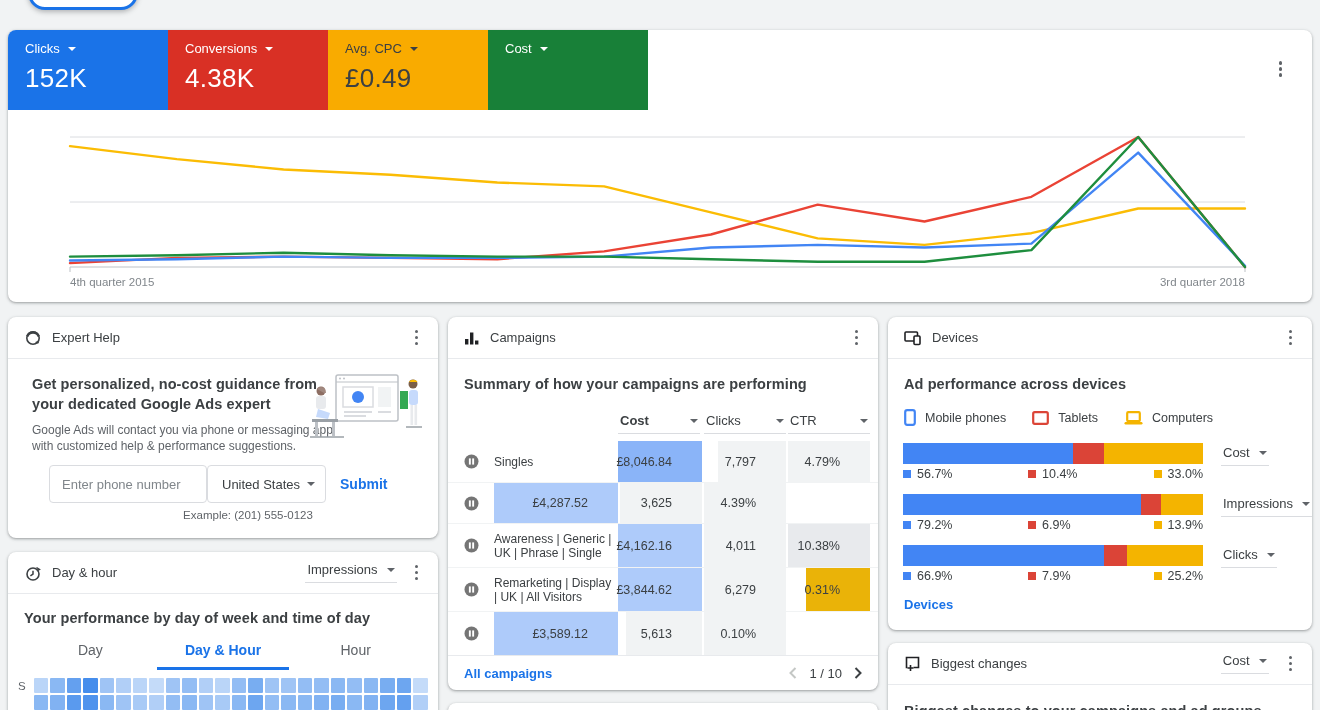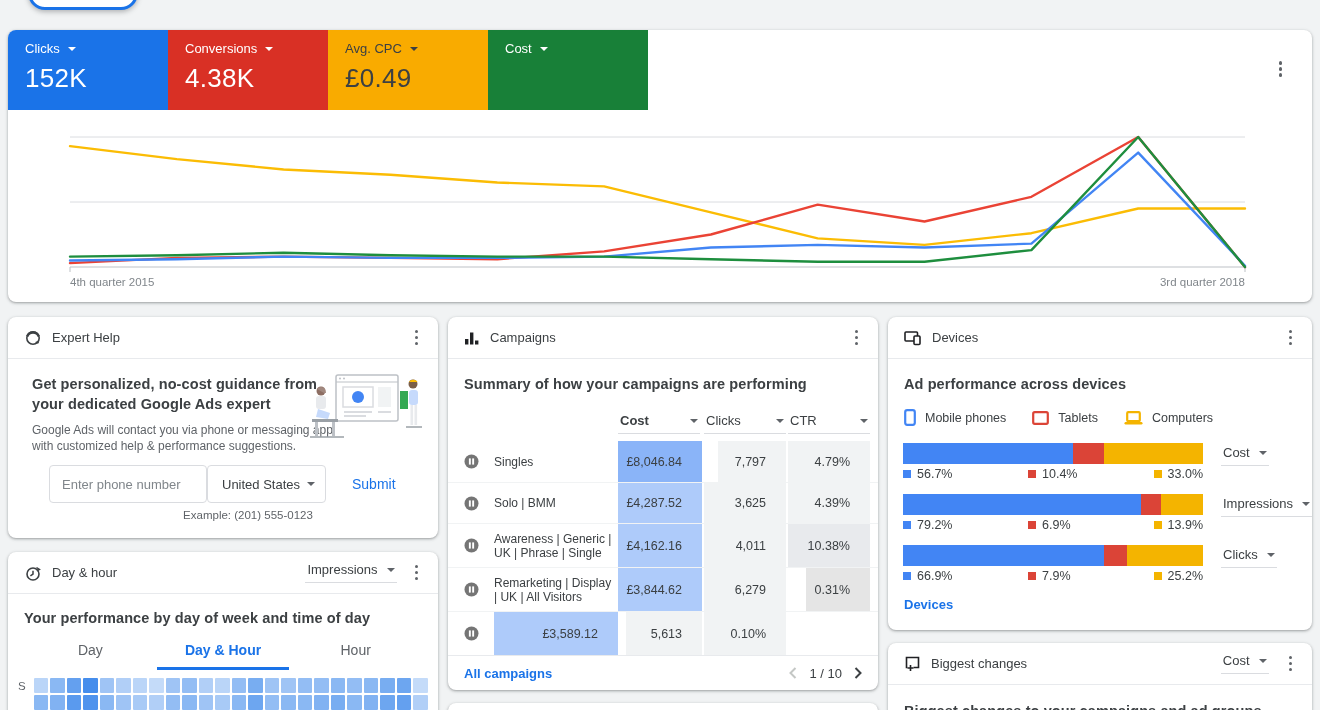--- a/index.html
+++ b/index.html
@@ -50,21 +50,21 @@
   #eh-body { margin:8px 24px 0 24px; width:305px; font-size:12px; line-height:16px; color:#5f6368; }
   #eh-illustration { position:absolute; right:12px; top:50px; }
   #eh-controls { position:absolute; left:24px; top:148px; display:flex; align-items:center; }
   .field { height:38px; border:1px solid #dadce0; border-radius:4px; background:#fff;
            display:flex; align-items:center; font-size:13px; color:#3c4043; }
   #country-select { width:119px; padding:0 10px 0 14px; justify-content:space-between; cursor:pointer; }
   #phone-wrap { width:158px; margin-left:17px; }
   #phone-input { width:100%; height:36px; border:none; outline:none; padding:0 12px;
                  font-size:13px; font-family:inherit; color:#3c4043; background:transparent; }
   #phone-input::placeholder { color:#80868b; }
-  #submit-btn { margin-left:26px; font-size:14px; font-weight:400; color:#1a73e8;
+  #submit-btn { margin-left:14px; font-size:14px; font-weight:700; color:#1a73e8;
                 background:none; border:none; cursor:pointer; font-family:inherit; }
   #eh-example { position:absolute; left:160px; top:192px; width:160px; text-align:center;
                 font-size:11.5px; color:#5f6368; }
 
   
   #dayhour-card { left:8px; top:552px; width:430px; height:200px; }
   #dh-heading { margin:16px 16px 0 16px; }
   #dh-tabs { display:flex; margin:16px 16px 0 16px; }
   .tab { flex:1; text-align:center; font-size:14px; color:#5f6368; padding-bottom:9px;
          cursor:pointer; border-bottom:3px solid transparent; }
@@ -82,21 +82,21 @@
   .sel-0 { left:170px; font-weight:700; }
   .sel-1 { left:256px; }
   .sel-2 { left:340px; }
   #campaign-rows { position:absolute; left:0; top:124px; width:430px; }
   .crow { display:grid; grid-template-columns:30px 124px 84px 84px 84px; padding-left:16px;
           border-top:1px solid #f1f3f4; cursor:pointer; }
   .crow:first-child { border-top:none; }
   .pauseic { display:flex; align-items:center; }
   .cname { display:flex; align-items:center; font-size:12px; color:#3c4043; line-height:14px;
            padding-right:6px; }
-  .ccell { display:flex; align-items:center; justify-content:flex-end; padding-right:20px;
+  .ccell { display:flex; align-items:center; justify-content:flex-end; padding-right:30px;
            font-size:12.5px; color:#3c4043; }
   #cmp-footer { position:absolute; left:0; bottom:0; width:100%; height:35px; display:flex;
                 align-items:center; padding:0 14px 0 16px; border-top:1px solid #e8eaed; }
   #all-campaigns { font-size:13px; font-weight:700; color:#1a73e8; cursor:pointer; }
   #pager { margin-left:auto; display:flex; align-items:center; gap:10px; font-size:13px; color:#3c4043; }
   .chev { display:flex; cursor:pointer; }
 
   
   #devices-card { left:888px; top:317px; width:424px; height:313px; }
   #dev-heading { margin:17px 16px 0 16px; }
@@ -366,21 +366,20 @@
       <div class="ccell" style="background:#f1f3f4;margin-left:2px">4.79%</div>
     </div>
         <div class="crow" style="height:41px">
       <span class="pauseic">
         <svg width="15" height="15" viewBox="0 0 15 15">
               <circle cx="7.5" cy="7.5" r="7" fill="#757575"></circle>
               <rect x="4.9" y="4.4" width="1.9" height="6.2" fill="#fff"></rect>
               <rect x="8.2" y="4.4" width="1.9" height="6.2" fill="#fff"></rect>
             </svg>
       </span>
-      <div class="cname">Solo | BMM</div>
       <div class="ccell" style="background:#aecbfa">£4,287.52</div>
       <div class="ccell" style="background:#f1f3f4;margin-left:2px">3,625</div>
       <div class="ccell" style="background:#f1f3f4;margin-left:2px">4.39%</div>
     </div>
         <div class="crow" style="height:44px">
       <span class="pauseic">
         <svg width="15" height="15" viewBox="0 0 15 15">
               <circle cx="7.5" cy="7.5" r="7" fill="#757575"></circle>
               <rect x="4.9" y="4.4" width="1.9" height="6.2" fill="#fff"></rect>
               <rect x="8.2" y="4.4" width="1.9" height="6.2" fill="#fff"></rect>
@@ -395,21 +394,21 @@
       <span class="pauseic">
         <svg width="15" height="15" viewBox="0 0 15 15">
               <circle cx="7.5" cy="7.5" r="7" fill="#757575"></circle>
               <rect x="4.9" y="4.4" width="1.9" height="6.2" fill="#fff"></rect>
               <rect x="8.2" y="4.4" width="1.9" height="6.2" fill="#fff"></rect>
             </svg>
       </span>
       <div class="cname">Remarketing | Display | UK | All Visitors</div>
       <div class="ccell" style="background:#aecbfa">£3,844.62</div>
       <div class="ccell" style="background:#f1f3f4;margin-left:2px">6,279</div>
-      <div class="ccell" style="background:#e5e5e5;margin-left:20px">0.31%</div>
+      <div class="ccell" style="background:#eab308;margin-left:20px">0.31%</div>
     </div>
         <div class="crow" style="height:44px">
       <span class="pauseic">
         <svg width="15" height="15" viewBox="0 0 15 15">
               <circle cx="7.5" cy="7.5" r="7" fill="#757575"></circle>
               <rect x="4.9" y="4.4" width="1.9" height="6.2" fill="#fff"></rect>
               <rect x="8.2" y="4.4" width="1.9" height="6.2" fill="#fff"></rect>
             </svg>
       </span>
       <div class="ccell" style="background:#aecbfa">£3,589.12</div>

